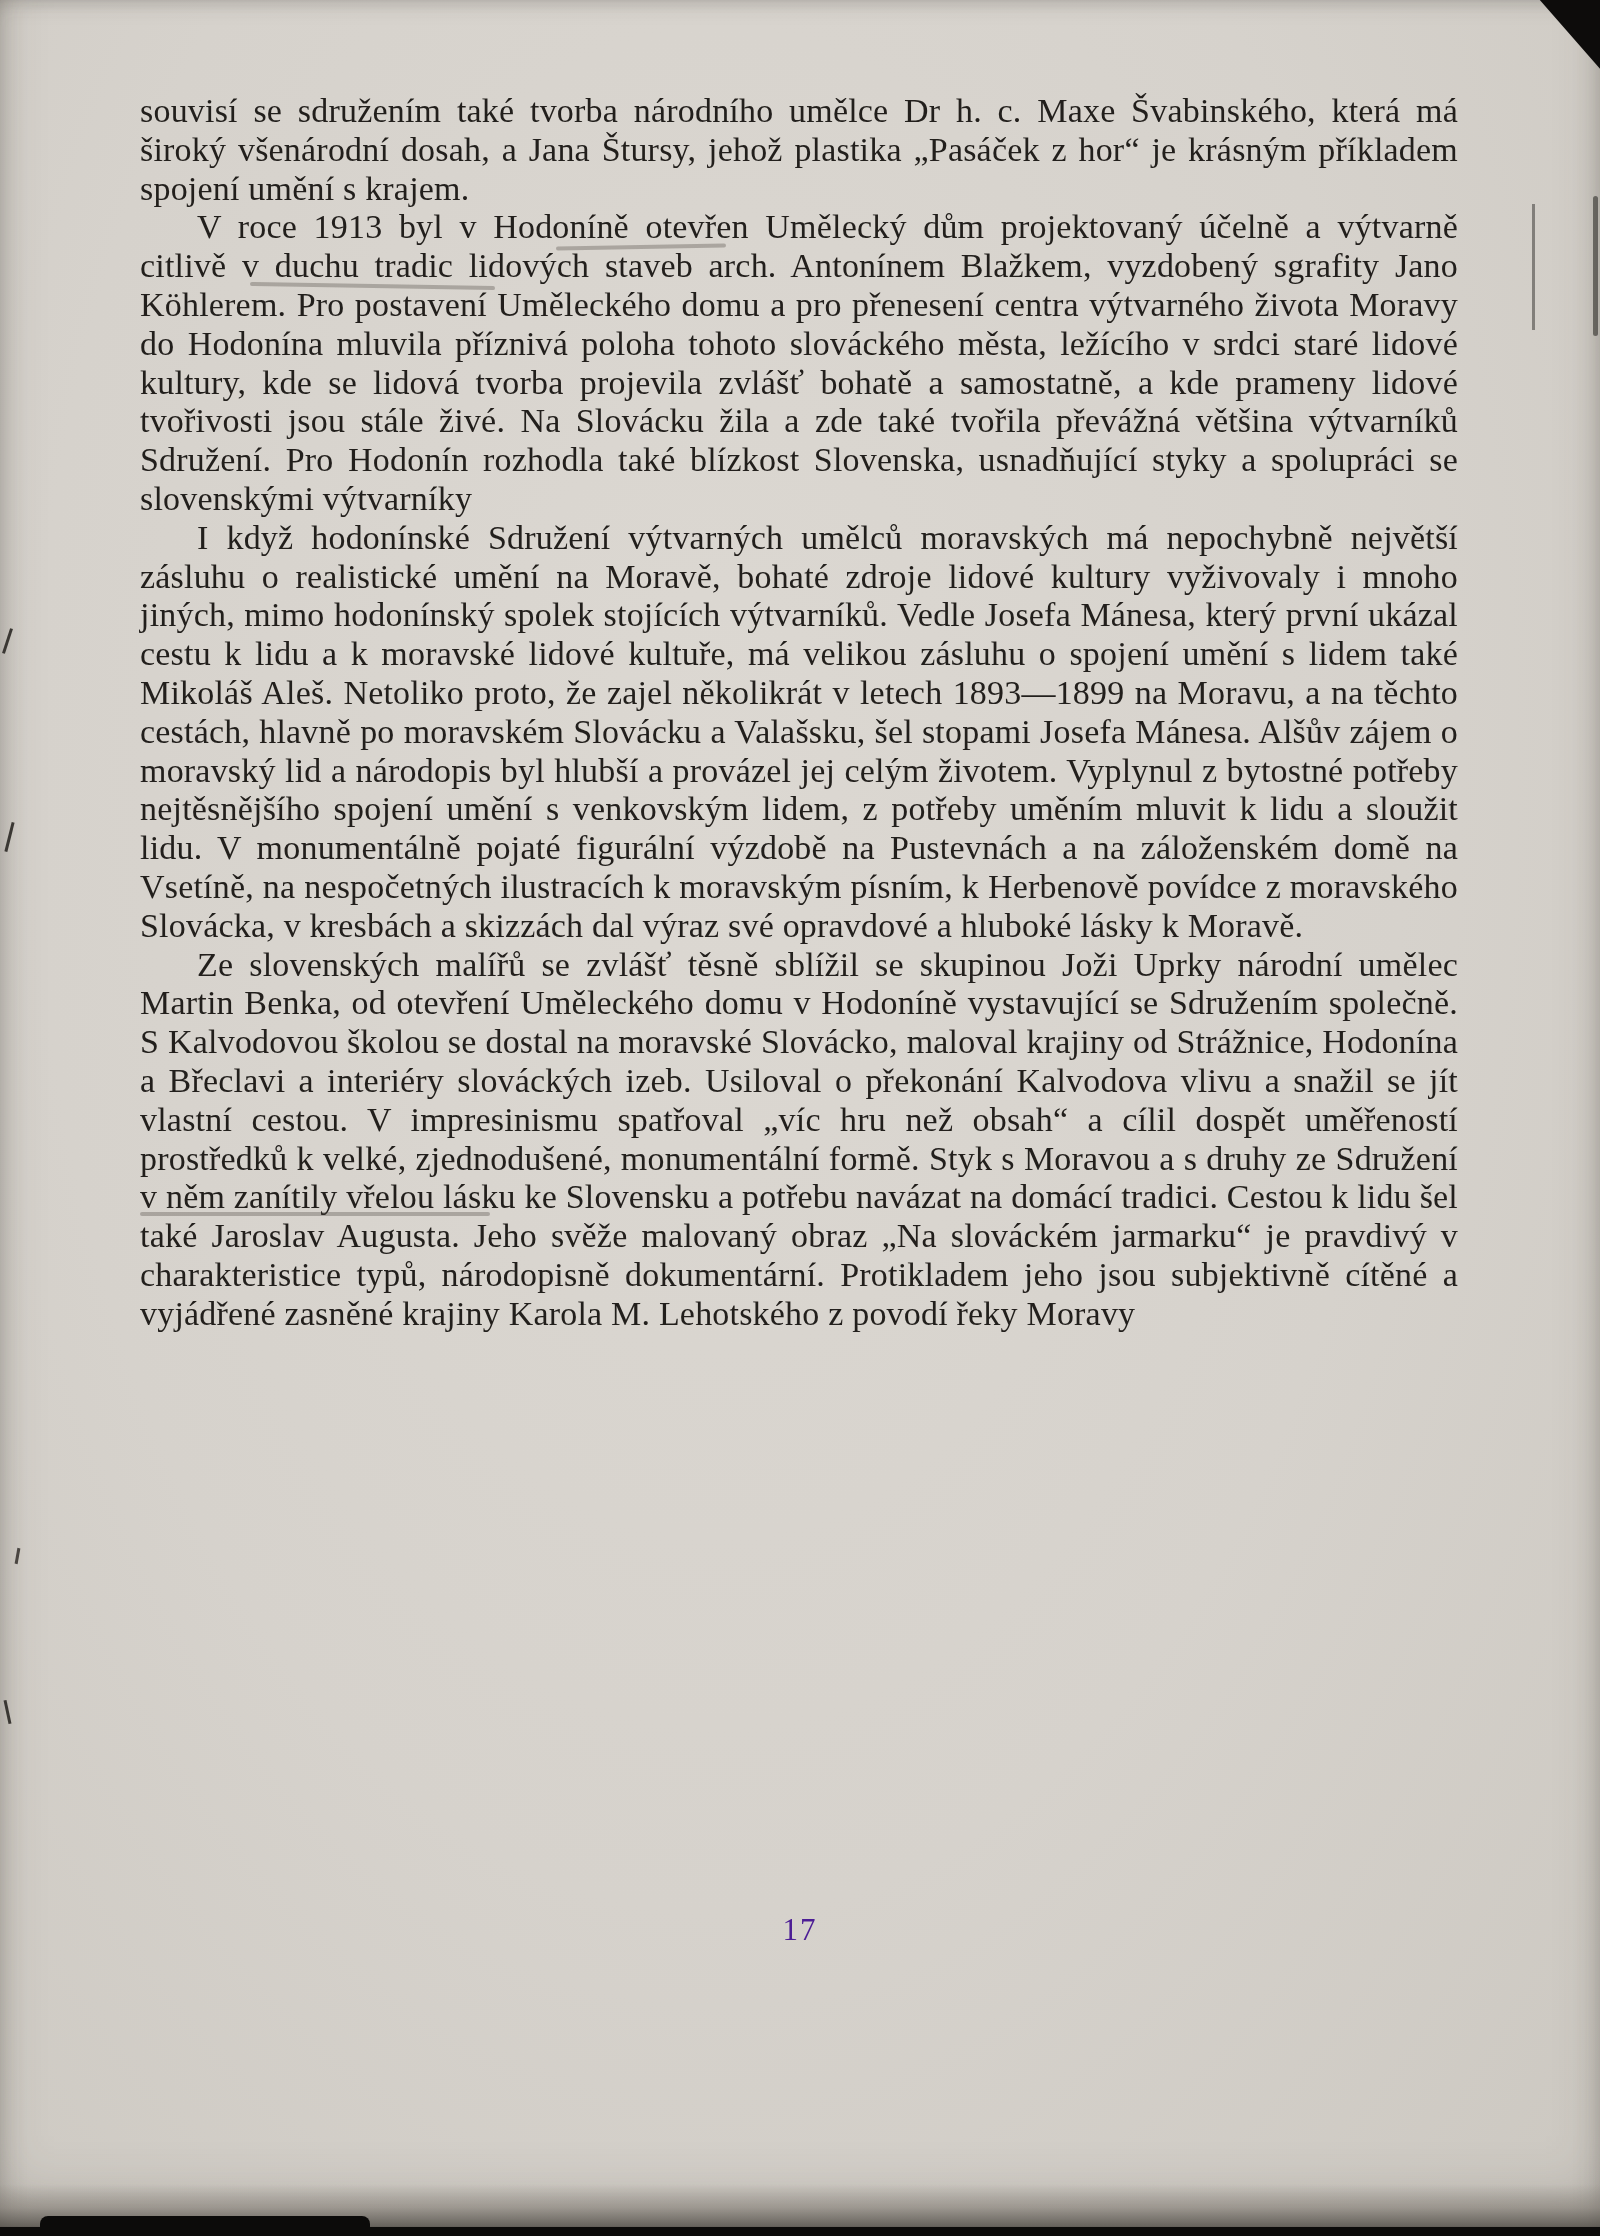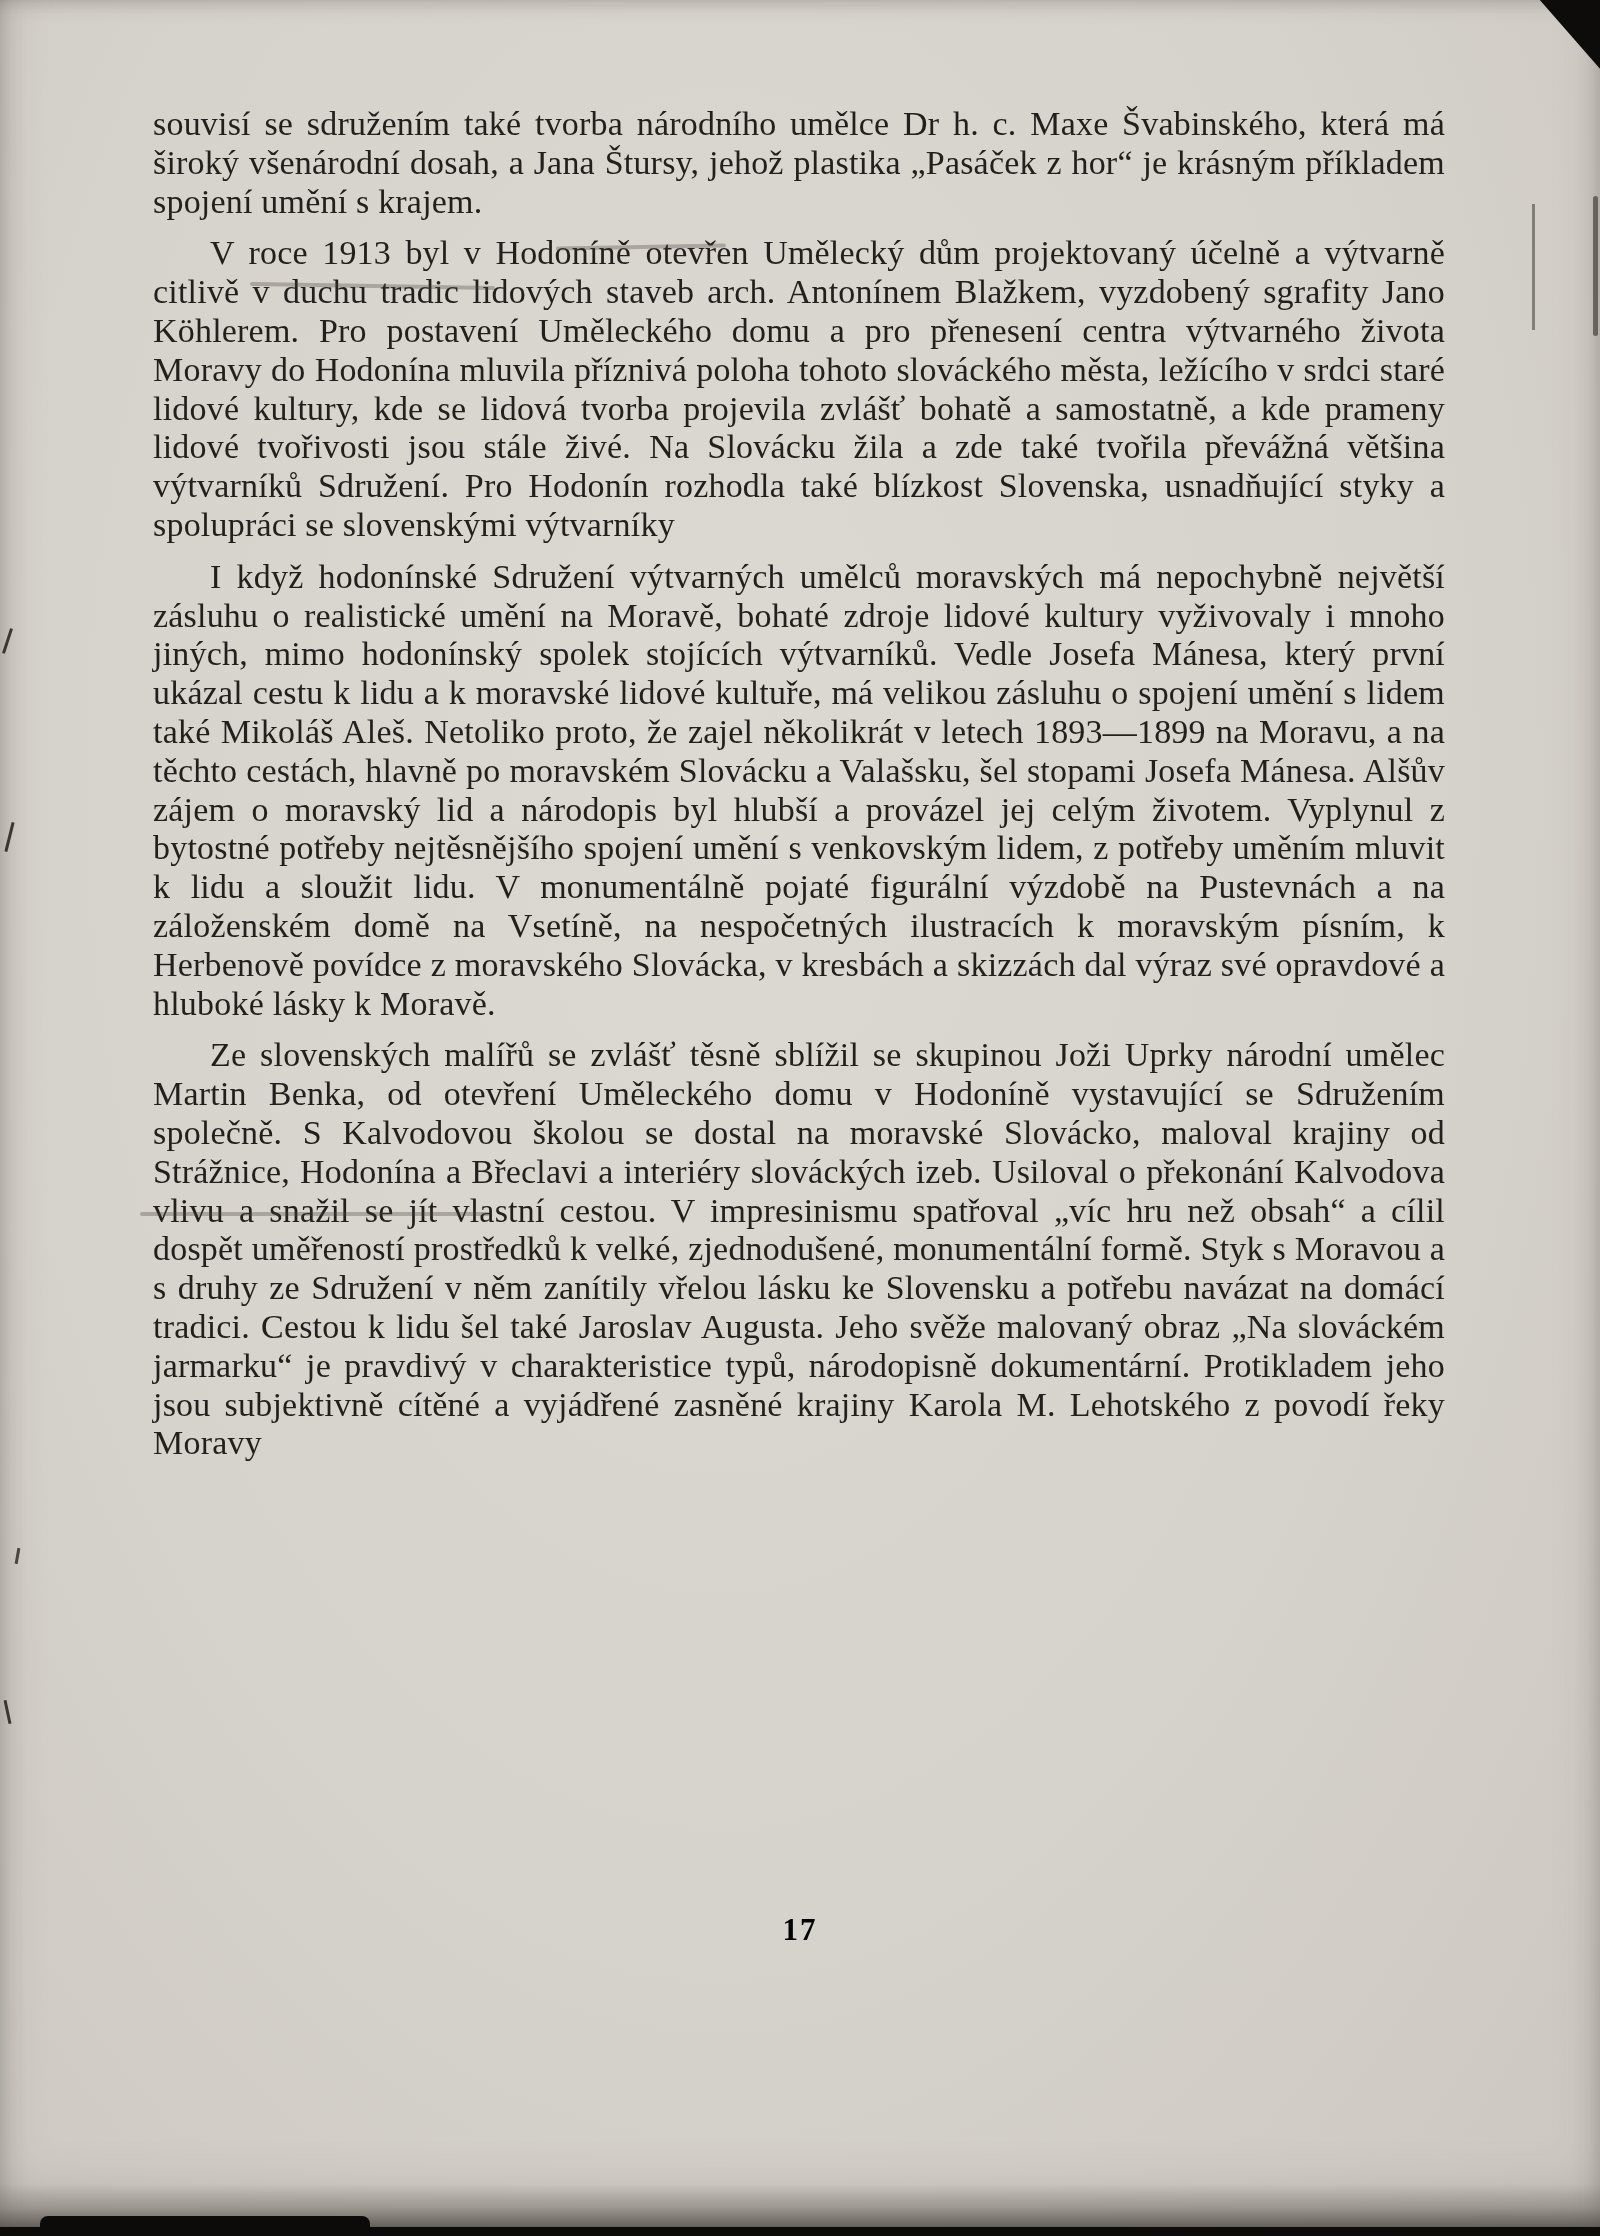--- a/index.html
+++ b/index.html
@@ -23,35 +23,34 @@
     left: 140px;
     top: 92px;
     width: 1318px;
     color: #221f1c;
     font-size: 34px;
     line-height: 38.8px;
     text-align: justify;
     letter-spacing: 0.2px;
   }
   .text-block p {
-    margin: 13px;
+    margin: 0;
   }
   .text-block p.indent {
     text-indent: 57px;
   }
   .page-number {
     position: absolute;
     top: 1912px;
     left: 0;
     width: 100%;
     text-align: center;
     font-size: 31px;
-    color: #000000;
+    color: #4c1d95;
     letter-spacing: 2px;
-    font-weight: bold;
   }
   
   .vignette {
     position: absolute;
     inset: 0;
     pointer-events: none;
     box-shadow:
       inset 14px 0 30px -18px rgba(60,56,50,.30),
       inset -14px 0 30px -18px rgba(60,56,50,.28),
       inset 0 14px 28px -20px rgba(60,56,50,.38),

